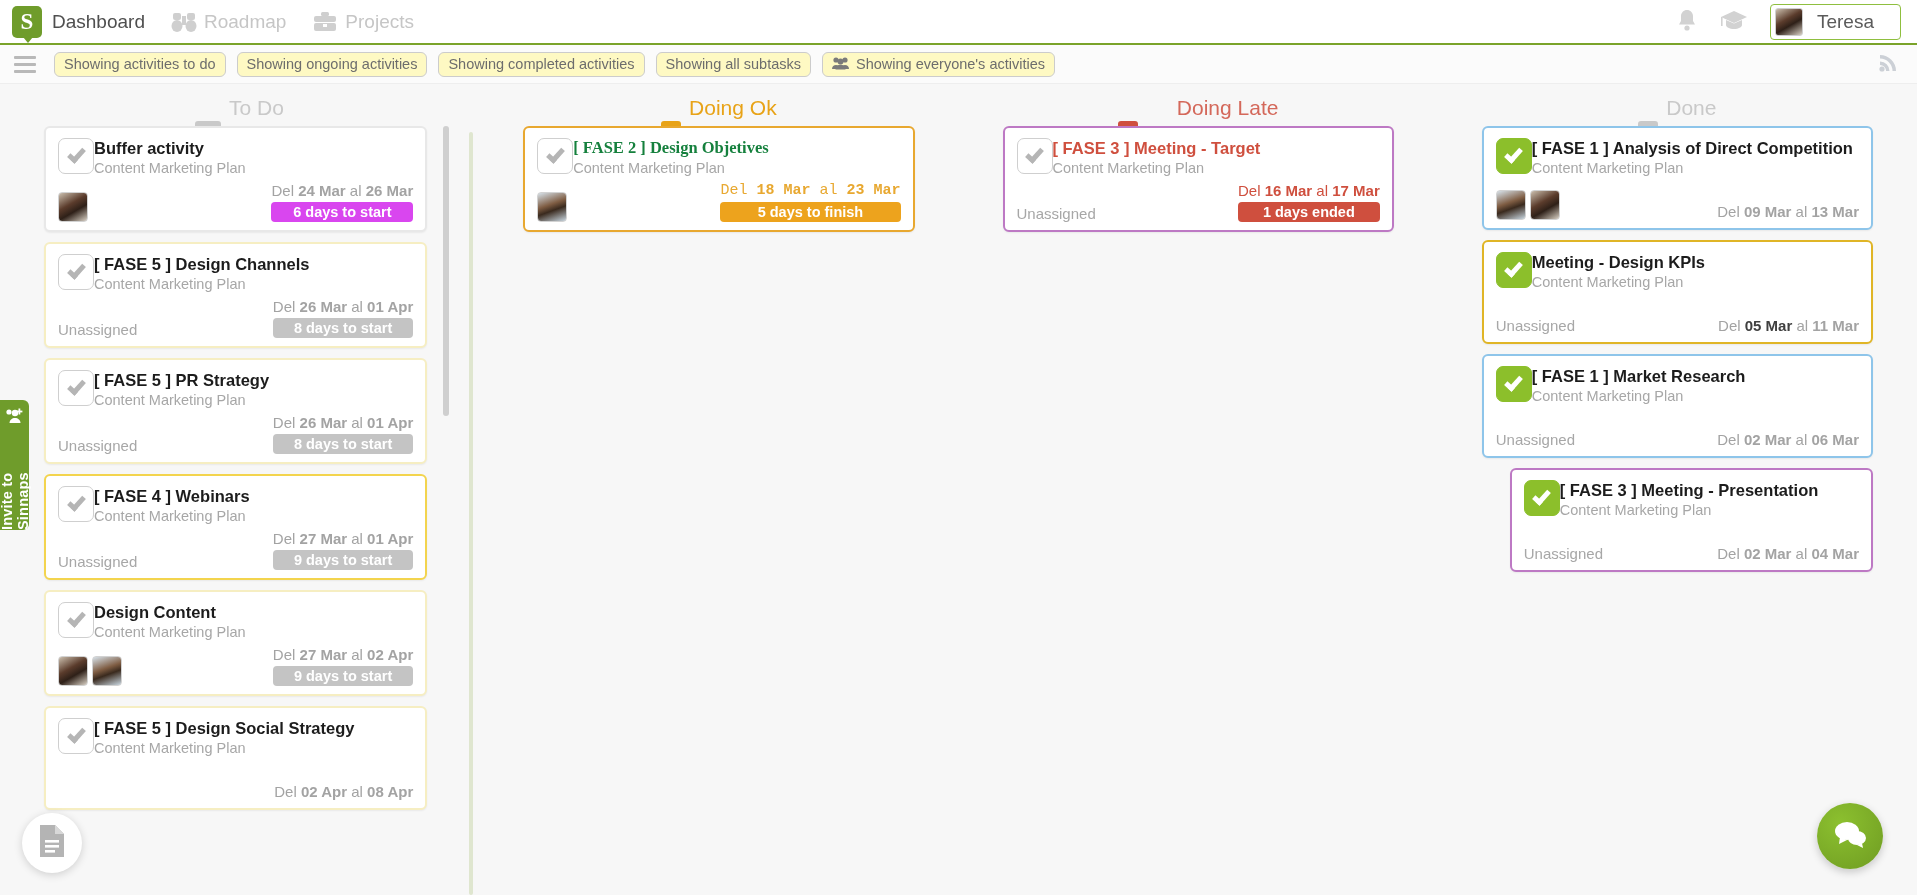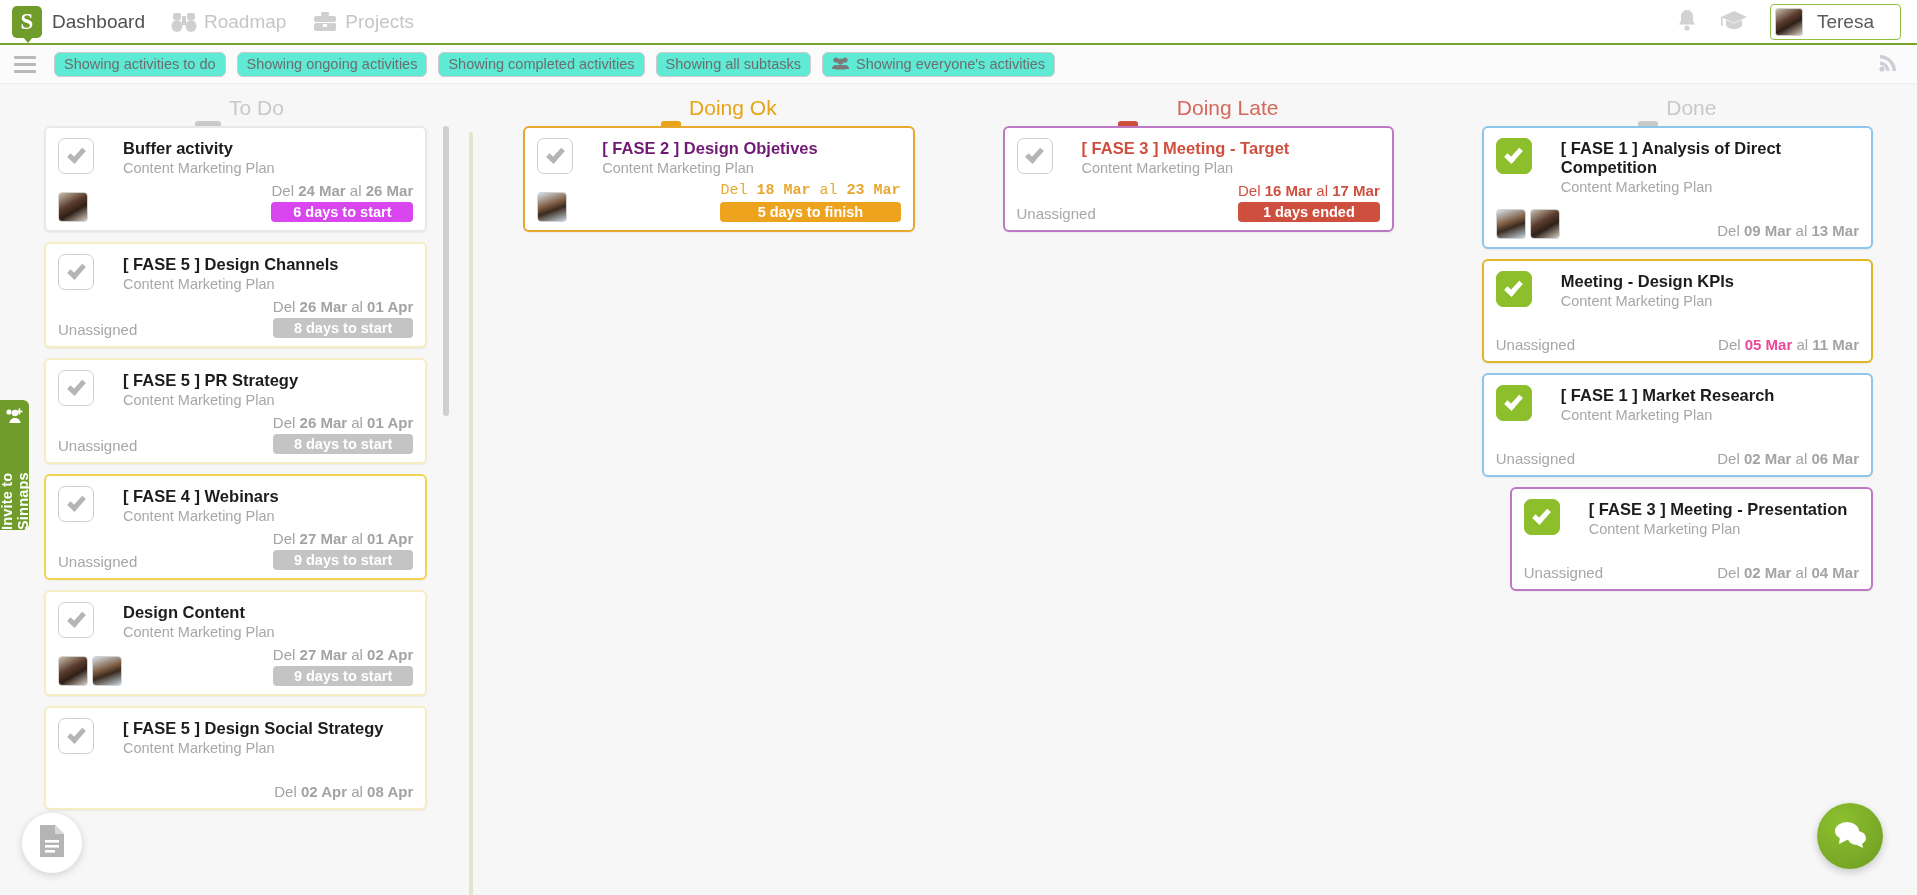--- a/index.html
+++ b/index.html
@@ -77,21 +77,21 @@
     flex: 0 0 auto;
   }
   .hamburger span {
     display: block; height: 3px; background: #b9b9b9;
     margin-bottom: 4px; border-radius: 1px;
   }
   .hamburger span:last-child { margin-bottom: 0; }
   .chip {
     display: flex; align-items: center; gap: 7px;
     border: 1px solid #cccccc; border-radius: 6px;
-    background: #5eead4;
+    background: #fef9c3;
     height: 25px; padding: 0 9px;
     font-size: 14.5px; color: #6d6d6d;
     margin-right: 11px; white-space: nowrap;
     cursor: pointer;
   }
   .rss-icon { margin-left: auto; margin-right: 16px; cursor: pointer; }
 
   
   .board {
     position: absolute; top: 84px; left: 0; right: 0; bottom: 0;
@@ -135,21 +135,21 @@
     position: relative;
     background: #ffffff;
     border: 1px solid #e8e8e8;
     border-radius: 6px;
     margin-bottom: 10px;
     padding: 10px 12px 8px 12px;
     min-height: 95px;
     box-shadow: 0 1px 2px rgba(0,0,0,0.06);
     cursor: pointer;
   }
-  .card-top { display: flex; align-items: flex-start; gap: 29px; }
+  .card-top { display: flex; align-items: flex-start; gap: 0; }
   .checkbox {
     width: 36px; height: 36px; border-radius: 7px;
     border: 1px solid #cfcfcf; background: #ffffff;
     flex: 0 0 auto;
     display: flex; align-items: center; justify-content: center;
     cursor: pointer;
   }
   .checkbox.done { background: #8cbf2b; border-color: #8cbf2b; }
   .check-mark {
     width: 17px; height: 10px;
@@ -460,21 +460,21 @@
         <span class="col-count" style="background: rgb(232, 163, 23);">1</span>
         <span class="col-title" style="color: rgb(232, 163, 23);">Doing Ok</span>
       </div>
       <div class="col-body">
         <div class="card" style="border: 2px solid rgb(232, 168, 48);">
           <div class="card-top">
             <div class="checkbox">
               <div class="check-mark"></div>
             </div>
             <div>
-              <div class="card-title" style="color: #701a75;">[ FASE 2 ] Design Objetives</div>
+              <div class="card-title" style="color: #15803d; font-family: Liberation Serif, serif;">[ FASE 2 ] Design Objetives</div>
               <div class="card-sub">Content Marketing Plan</div>
             </div>
           </div>
           <div class="card-bottom">
             <div>
               <div class="avatars">
                 <div class="av a2"></div>
               </div>
             </div>
             <div class="card-dates">
@@ -549,21 +549,21 @@
             <div>
               <div class="card-title" style="color: rgb(28, 28, 28);">Meeting - Design KPIs</div>
               <div class="card-sub">Content Marketing Plan</div>
             </div>
           </div>
           <div class="card-bottom">
             <div>
               <div class="unassigned">Unassigned</div>
             </div>
             <div class="card-dates">
-              <div class="date-line" style="color: rgb(163, 163, 163);"><span>Del</span> <b style="color: #ec4899;">05 Mar</b> <span>al</span> <b style="color: rgb(163, 163, 163);">11 Mar</b></div>
+              <div class="date-line" style="color: rgb(163, 163, 163);"><span>Del</span> <b style="color: #404040;">05 Mar</b> <span>al</span> <b style="color: rgb(163, 163, 163);">11 Mar</b></div>
             </div>
           </div>
         </div>
         <div class="card" style="border: 2px solid rgb(142, 197, 234);">
           <div class="card-top">
             <div class="checkbox done">
               <div class="check-mark"></div>
             </div>
             <div>
               <div class="card-title" style="color: rgb(28, 28, 28);">[ FASE 1 ] Market Research</div>

